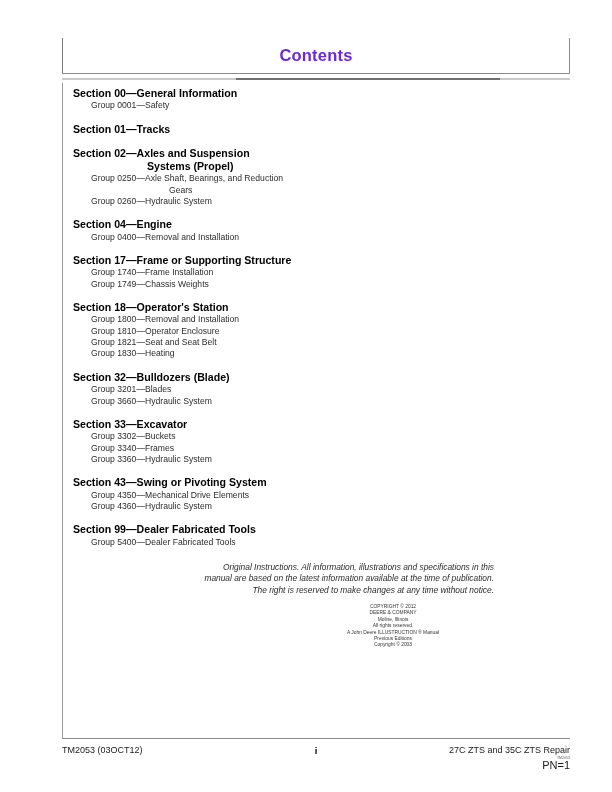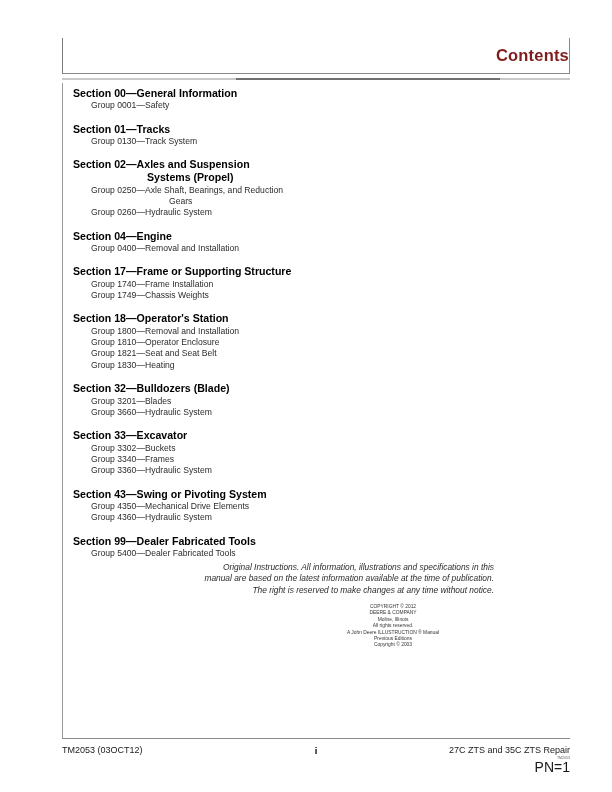--- a/index.html
+++ b/index.html
@@ -29,25 +29,25 @@
     border-right: 1.2px solid #8a8a8a;
     height: 36px;
     box-sizing: border-box;
     position: relative;
   }
   .page-title {
     position: absolute;
     left: 0;
     right: 0;
     top: 8px;
-    text-align: right;
+    text-align: center;
     font-size: 16.5px;
     font-weight: bold;
     letter-spacing: 0.2px;
-    color: #7f1d1d;
+    color: #6d28d9;
   }
 
   
   .rule-two {
     position: absolute;
     left: 62px;
     top: 78px;
     width: 508px;
     height: 2.4px;
     background: #c9c9c9;
@@ -184,21 +184,21 @@
     top: 11px;
     font-size: 3.4px;
     color: #555;
     text-align: right;
     letter-spacing: 0.1px;
   }
   .footer-pn {
     position: absolute;
     right: 0;
     top: 14px;
-    font-size: 14px;
+    font-size: 11px;
     color: #1a1a1a;
     text-align: right;
   }
 </style>
 </head>
 <body>
 
 <div class="header-block">
   <div class="header-inner">
     <div class="page-title">Contents</div>
@@ -209,21 +209,20 @@
 </div>
 
 <div class="content-frame">
   <div class="toc" id="toc-root">
       <div class="section">
         <div class="section-title">Section 00—General Information</div>
         <div class="group">Group 0001—Safety</div>
       </div>
       <div class="section">
         <div class="section-title">Section 01—Tracks</div>
-        <div class="group">Group 0130—Track System</div>
       </div>
       <div class="section">
         <div class="section-title">Section 02—Axles and Suspension</div>
         <div class="section-title-cont">Systems (Propel)</div>
         <div class="group">Group 0250—Axle Shaft, Bearings, and Reduction</div>
         <div class="group-cont">Gears</div>
         <div class="group">Group 0260—Hydraulic System</div>
       </div>
       <div class="section">
         <div class="section-title">Section 04—Engine</div>

